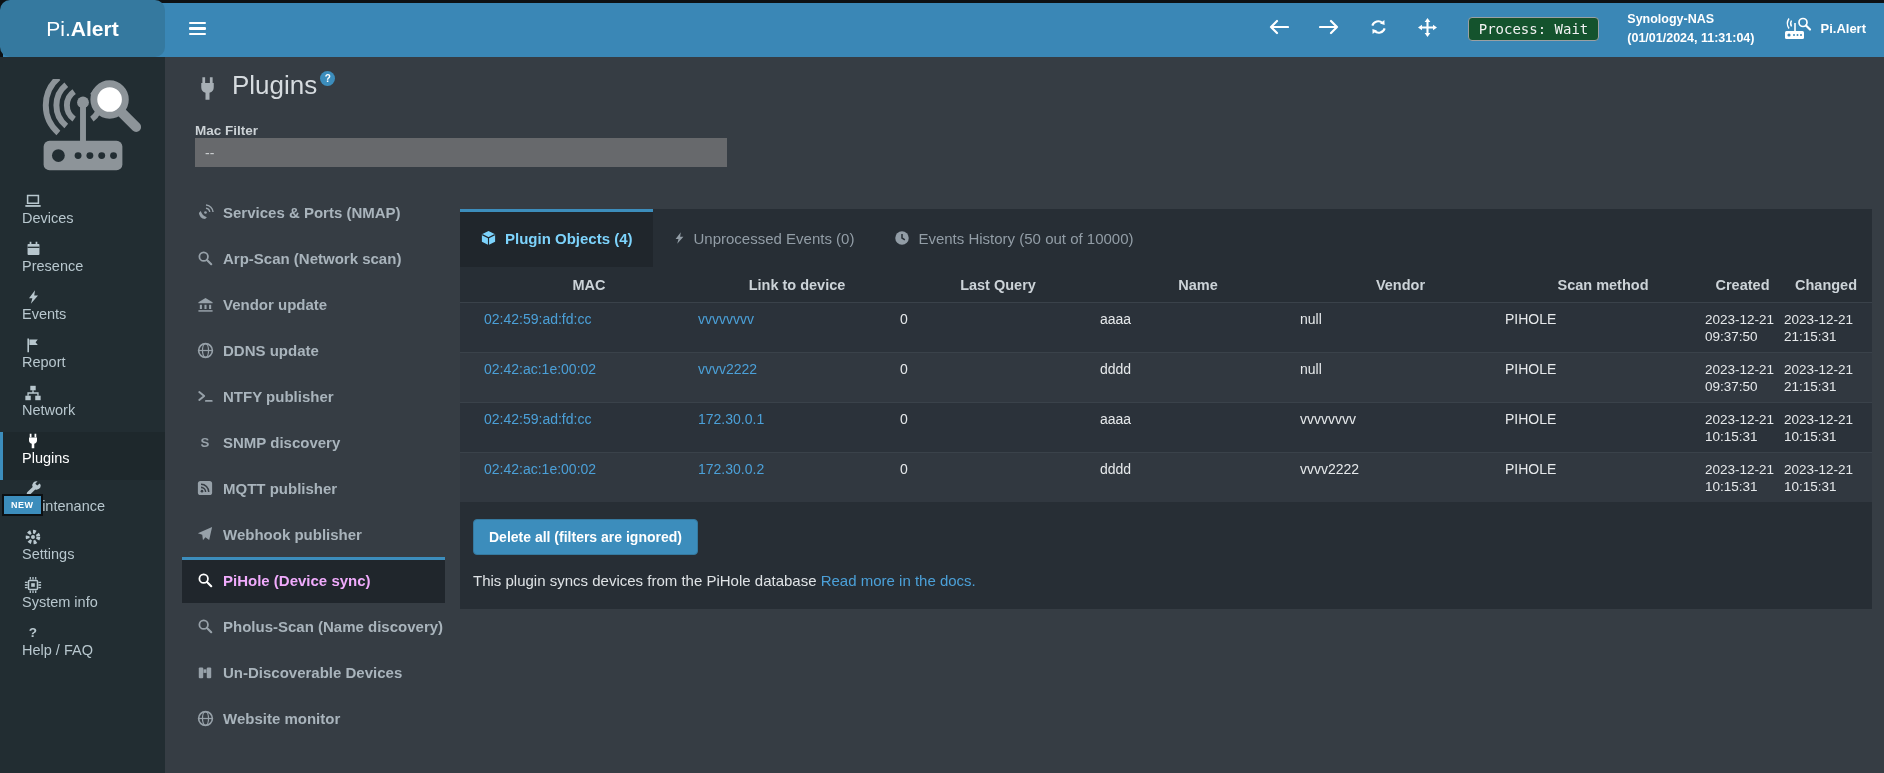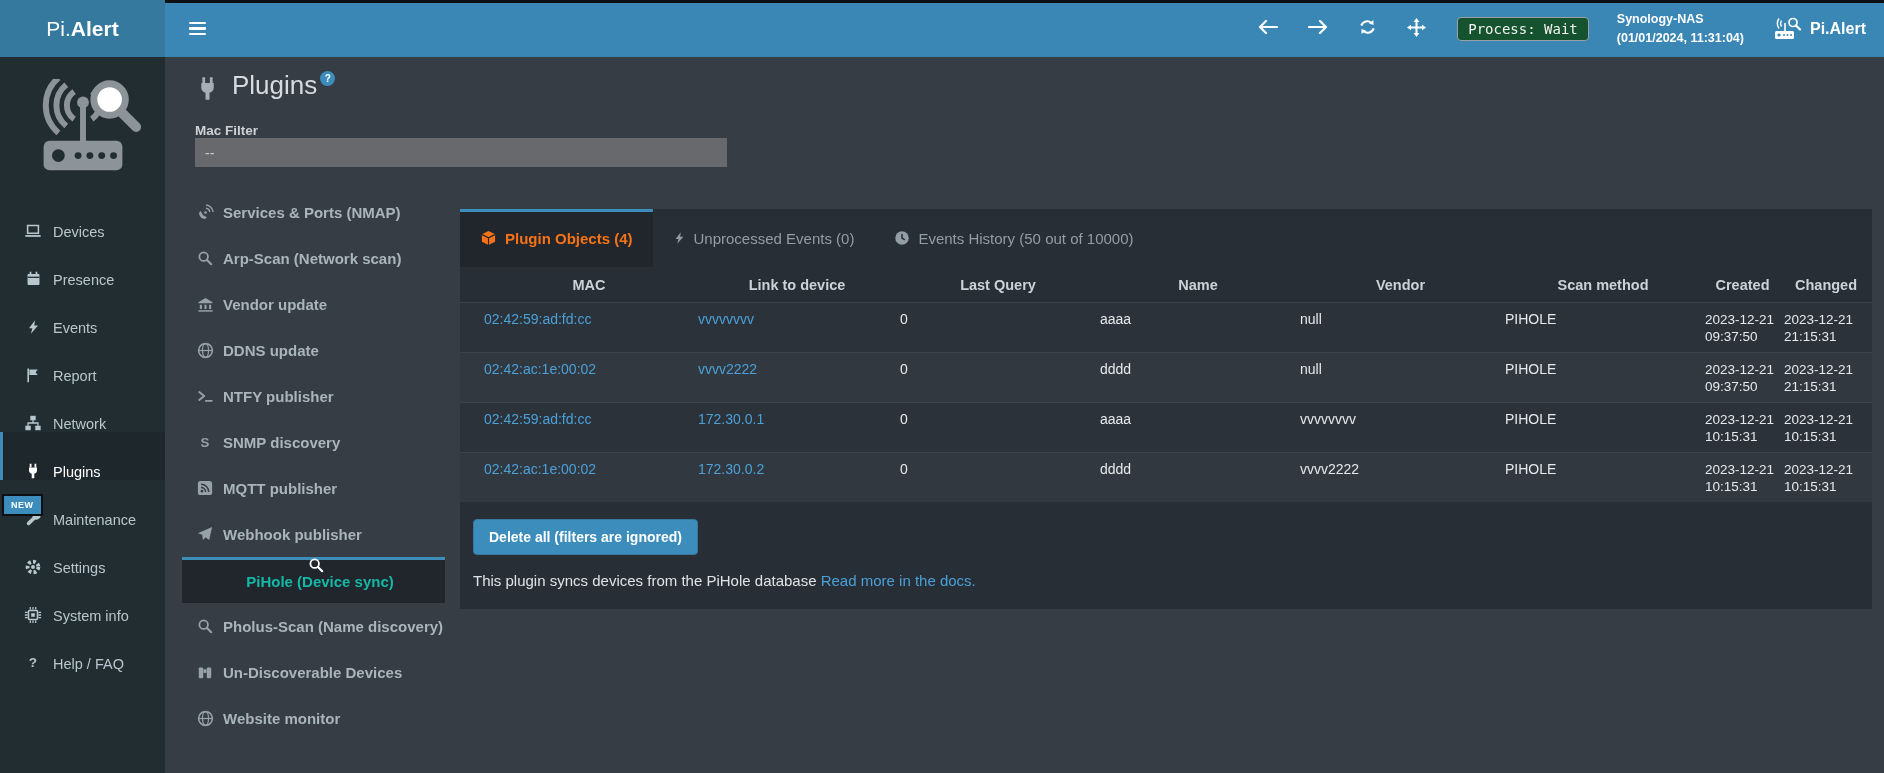--- a/index.html
+++ b/index.html
@@ -10,38 +10,38 @@
   *{box-sizing:border-box;}
   html,body{margin:0;padding:0;}
   body{width:1884px;height:773px;overflow:hidden;background:var(--page-bg);
        font-family:"Liberation Sans",sans-serif;}
   .app{width:1884px;height:773px;position:relative;}
 
   
   .navbar{height:57px;background:var(--navbar);display:flex;align-items:center;
           box-shadow:inset 0 3px 0 #0d1114, inset 3px 0 0 #0d1114;}
   .brand{width:165px;height:57px;background:var(--navbar-brand);color:#fff;font-size:21px;
-         display:flex;align-items:center;justify-content:center;text-decoration:none;}
+         display:flex;align-items:center;justify-content:center;text-decoration:none;border-radius:10px;}
   .brand b{font-weight:700;}
   .hamburger{margin-left:14px;background:transparent;border:none;cursor:pointer;padding:8px 10px;}
   .hamburger i{display:block;width:17px;height:2.5px;background:#fff;margin:3px 0;border-radius:1px;}
   .nav-right{margin-left:auto;display:flex;align-items:center;padding-right:18px;}
   .nav-icon-btn{background:none;border:none;margin:0 13px;padding:2px;color:#fff;cursor:pointer;display:flex;align-items:center;}
   .process-badge{font-family:"DejaVu Sans Mono",monospace;font-size:14px;background:#14532d;
                  border:1px solid #9aa0a3;border-radius:4px;padding:3px 10px;color:#f2f2f2;margin:0 16px;white-space:nowrap;}
   .host{color:#fff;font-size:12.5px;font-weight:700;line-height:1.45;margin:0 12px;}
   .mini-logo{margin:0 8px 0 16px;display:flex;}
-  .app-label{color:#fff;font-weight:700;font-size:16px;}
+  .app-label{color:#fff;font-weight:700;font-size:13px;}
 
   
   .sidebar{position:absolute;top:57px;left:0;bottom:0;width:165px;background:var(--sidebar);}
   .logo-art{display:block;margin:22px auto 0;width:128px;height:100px;}
   .side-menu{margin-top:13px;}
-  .side-item{height:48px;display:flex;align-items:flex-end;padding-left:22px;color:#b8c7ce;
-             font-size:14.5px;text-decoration:none;cursor:pointer;}
+  .side-item{height:48px;display:flex;align-items:flex-start;padding-left:22px;color:#b8c7ce;
+             font-size:14.5px;text-decoration:none;cursor:pointer;flex-direction:column;}
   .side-item .sicon{width:22px;margin-right:9px;display:flex;justify-content:center;color:#b8c7ce;}
   .side-item.active{background:#1e282c;color:#fff;box-shadow:inset 3px 0 0 var(--accent);}
   .side-item.active .sicon{color:#fff;}
   .new-badge{position:absolute;left:2px;top:437px;background:var(--accent);color:#fff;font-size:9px;
              font-weight:700;padding:4px 7px;border:2px solid #0c1013;letter-spacing:.5px;z-index:5;}
 
   
   .content{margin-left:165px;height:716px;background:var(--page-bg);}
   .page-header{padding:10px 15px 0 30px;display:flex;align-items:flex-start;color:#d6dbdf;}
   .page-header .plug-hero{margin-top:8px;color:#a7afb5;display:flex;}
@@ -53,30 +53,30 @@
   .filter-block input{width:532px;height:29px;background:#67696c;border:none;color:#c9ccce;
                       padding:0 10px;font-size:14px;font-family:inherit;outline:none;}
 
   .columns{display:flex;align-items:flex-start;margin-top:22px;}
 
   
   .plugin-nav{width:263px;margin-left:17px;flex:none;}
   .plugin-item{height:46px;display:flex;align-items:center;padding-left:13px;color:#a9b4bc;
                font-size:15px;font-weight:600;cursor:pointer;text-align:center;}
   .plugin-item .picon{width:20px;margin-right:8px;display:flex;justify-content:center;color:#97a1a9;}
-  .plugin-item.active{background:var(--active-bg);box-shadow:inset 0 3px 0 var(--accent);color:#14b8a6;flex-direction:column;}
+  .plugin-item.active{background:var(--active-bg);box-shadow:inset 0 3px 0 var(--accent);color:#f0abfc;}
   .plugin-item.active .picon{color:#fff;}
 
   
   .panel{flex:1;margin:20px 12px 0 15px;background:var(--panel-bg);padding-bottom:20px;}
   .tabs{display:flex;height:58px;}
   .tab{display:flex;align-items:center;gap:8px;padding:0 20px;color:#929da6;font-size:15px;
        cursor:pointer;border:none;background:transparent;font-family:inherit;}
   .tab .ticon{display:flex;color:inherit;}
-  .tab.active{background:var(--active-bg);box-shadow:inset 0 3px 0 var(--accent);color:#f97316;font-weight:600;}
+  .tab.active{background:var(--active-bg);box-shadow:inset 0 3px 0 var(--accent);color:#7dd3fc;font-weight:600;}
 
   table{width:100%;border-collapse:collapse;table-layout:fixed;}
   thead tr{border-bottom:1px solid #3a424a;}
   th{text-align:center;font-size:14.5px;color:#ccd3d8;padding:10px 4px 9px 0;font-weight:700;cursor:pointer;}
   th:first-child,td:first-child{padding-left:24px;}
   td{padding:8px 4px 7px 0;font-size:14px;color:#e6e9eb;vertical-align:top;line-height:16px;}
   tbody tr{border-top:1px solid #3a424a;}
   tbody tr:nth-child(odd){background:var(--row-odd);}
   tbody tr:nth-child(even){background:var(--row-even);}
   td a{color:var(--link);text-decoration:none;cursor:pointer;}

